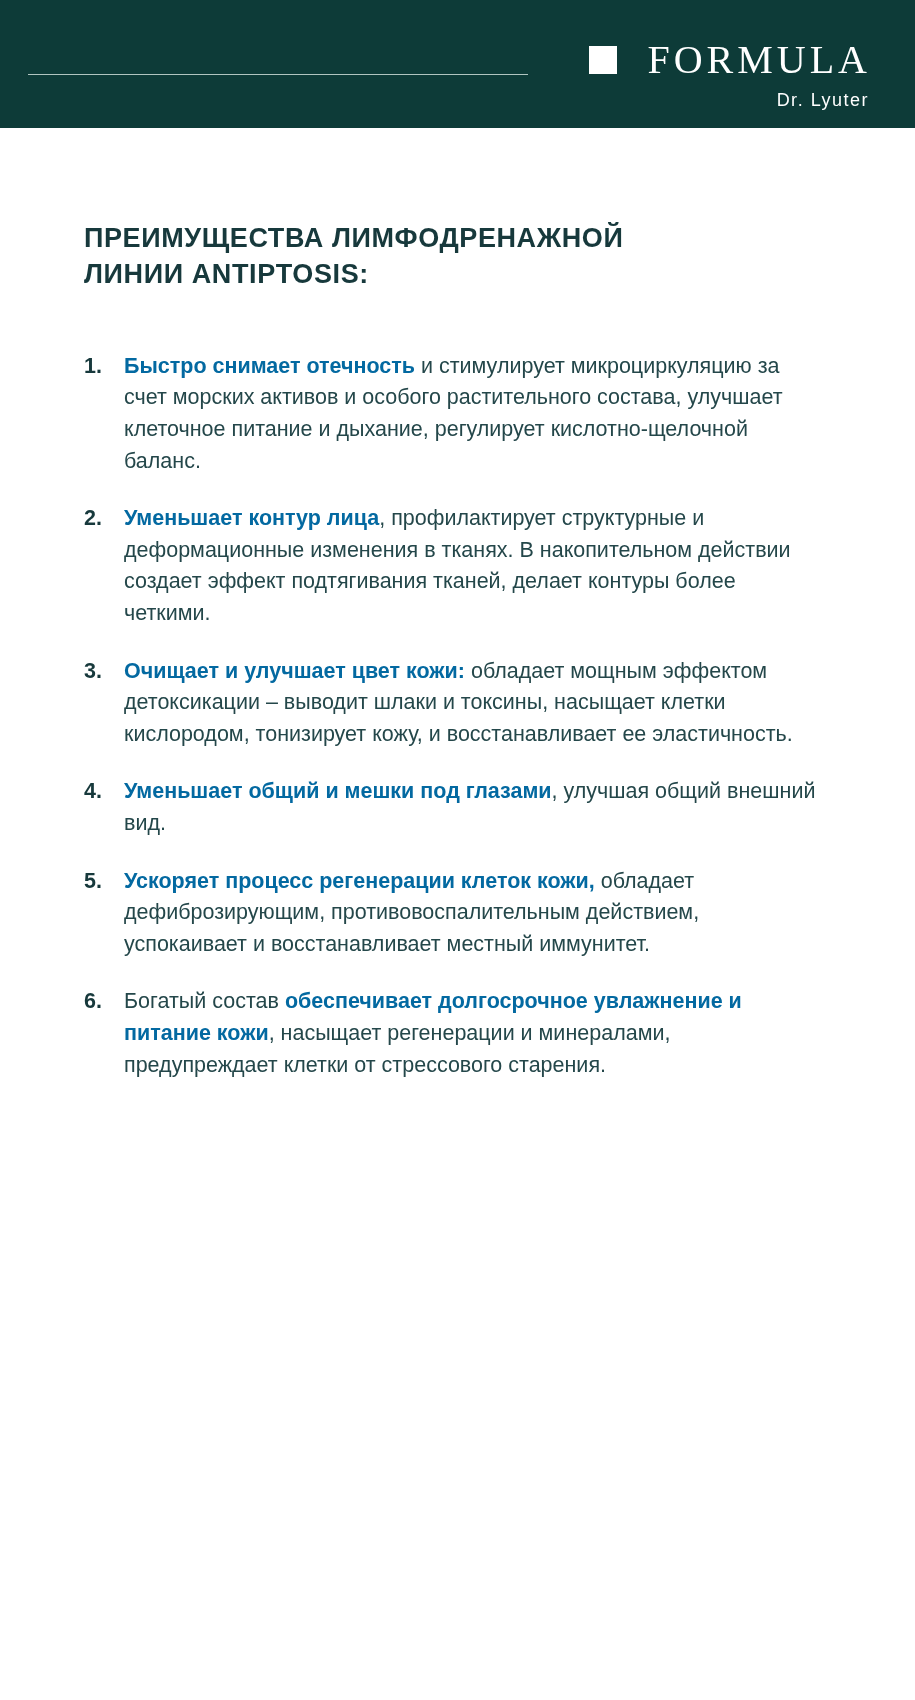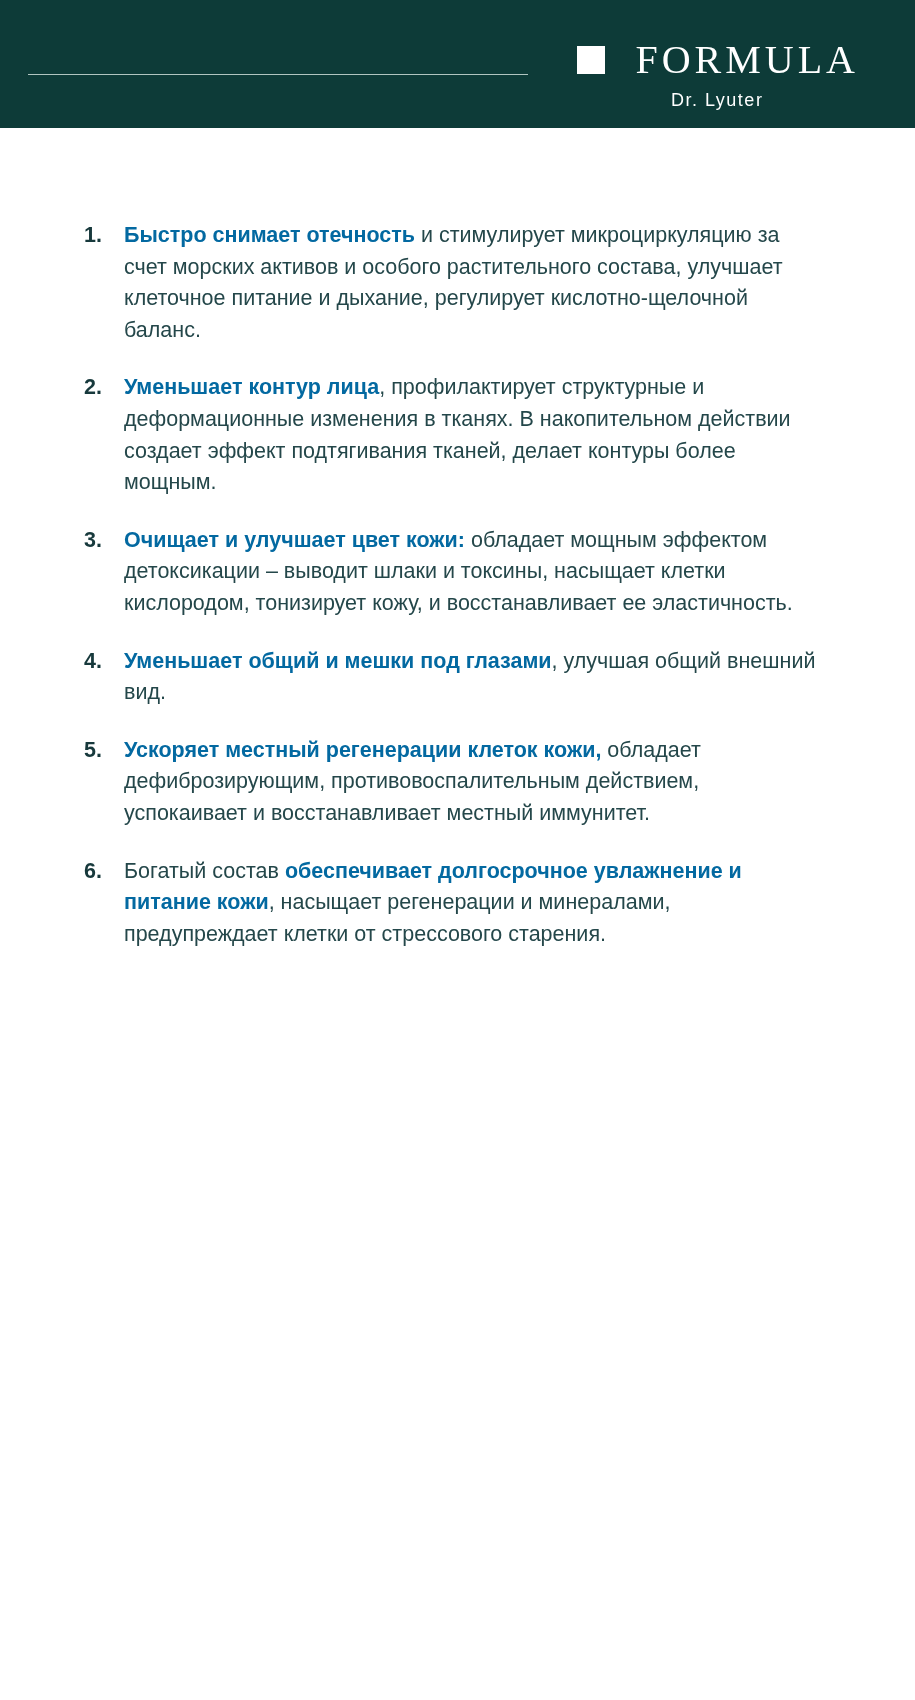--- a/index.html
+++ b/index.html
@@ -29,21 +29,21 @@
     position: absolute;
     left: 28px;
     top: 74px;
     width: 500px;
     height: 1px;
     background: #cfded9;
     opacity: .85;
   }
   .brand {
     position: absolute;
-    right: 56px;
+    right: 44px;
     top: 40px;
     text-align: right;
   }
   .brand-row {
     display: flex;
     align-items: center;
     justify-content: flex-end;
     gap: 30px;
   }
   .brand-square {
@@ -60,21 +60,20 @@
     font-family: "Liberation Serif", serif;
     font-weight: 400;
   }
   .brand-sub {
     color: #ffffff;
     font-size: 18px;
     letter-spacing: 1.5px;
     margin-top: 10px;
     padding-right: 2px;
     font-family: "Liberation Sans", sans-serif;
-    text-align: center;
   }
 
   
   .content {
     padding: 92px 60px 0 84px;
     box-sizing: border-box;
   }
   .page-title {
     font-size: 27px;
     font-weight: 700;
@@ -121,40 +120,41 @@
   <div class="brand">
     <div class="brand-row">
       <span class="brand-square"></span>
       <span class="brand-title">FORMULA</span>
     </div>
     <div class="brand-sub">Dr. Lyuter</div>
   </div>
 </div>
 
 <div class="content">
+  <h1 class="page-title">ПРЕИМУЩЕСТВА ЛИМФОДРЕНАЖНОЙ ЛИНИИ ANTIPTOSIS:</h1>
 
   <ol class="benefits">
     <li>
       <span class="num">1.</span>
       <span class="bold">Быстро снимает отечность</span><span> и стимулирует микроциркуляцию за счет морских активов и особого растительного состава, улучшает клеточное питание и дыхание, регулирует кислотно-щелочной баланс.</span>
     </li>
     <li>
       <span class="num">2.</span>
-      <span class="bold">Уменьшает контур лица</span><span>, профилактирует структурные и деформационные изменения в тканях. В накопительном действии создает эффект подтягивания тканей, делает контуры более мощным.</span>
+      <span class="bold">Уменьшает контур лица</span><span>, профилактирует структурные и деформационные изменения в тканях. В накопительном действии создает эффект подтягивания тканей, делает контуры более четкими.</span>
     </li>
     <li>
       <span class="num">3.</span>
       <span class="bold">Очищает и улучшает цвет кожи:</span><span> обладает мощным эффектом детоксикации – выводит шлаки и токсины, насыщает клетки кислородом, тонизирует кожу, и восстанавливает ее эластичность.</span>
     </li>
     <li>
       <span class="num">4.</span>
       <span class="bold">Уменьшает общий и мешки под глазами</span><span>, улучшая общий внешний вид.</span>
     </li>
     <li>
       <span class="num">5.</span>
-      <span class="bold">Ускоряет местный регенерации клеток кожи,</span><span> обладает дефиброзирующим, противовоспалительным действием, успокаивает и восстанавливает местный иммунитет.</span>
+      <span class="bold">Ускоряет процесс регенерации клеток кожи,</span><span> обладает дефиброзирующим, противовоспалительным действием, успокаивает и восстанавливает местный иммунитет.</span>
     </li>
     <li>
       <span class="num">6.</span>
       <span>Богатый состав </span><span class="bold">обеспечивает долгосрочное увлажнение и питание кожи</span><span>, насыщает регенерации и минералами, предупреждает клетки от стрессового старения.</span>
     </li>
   </ol>
 </div>
 
 </body></html>

